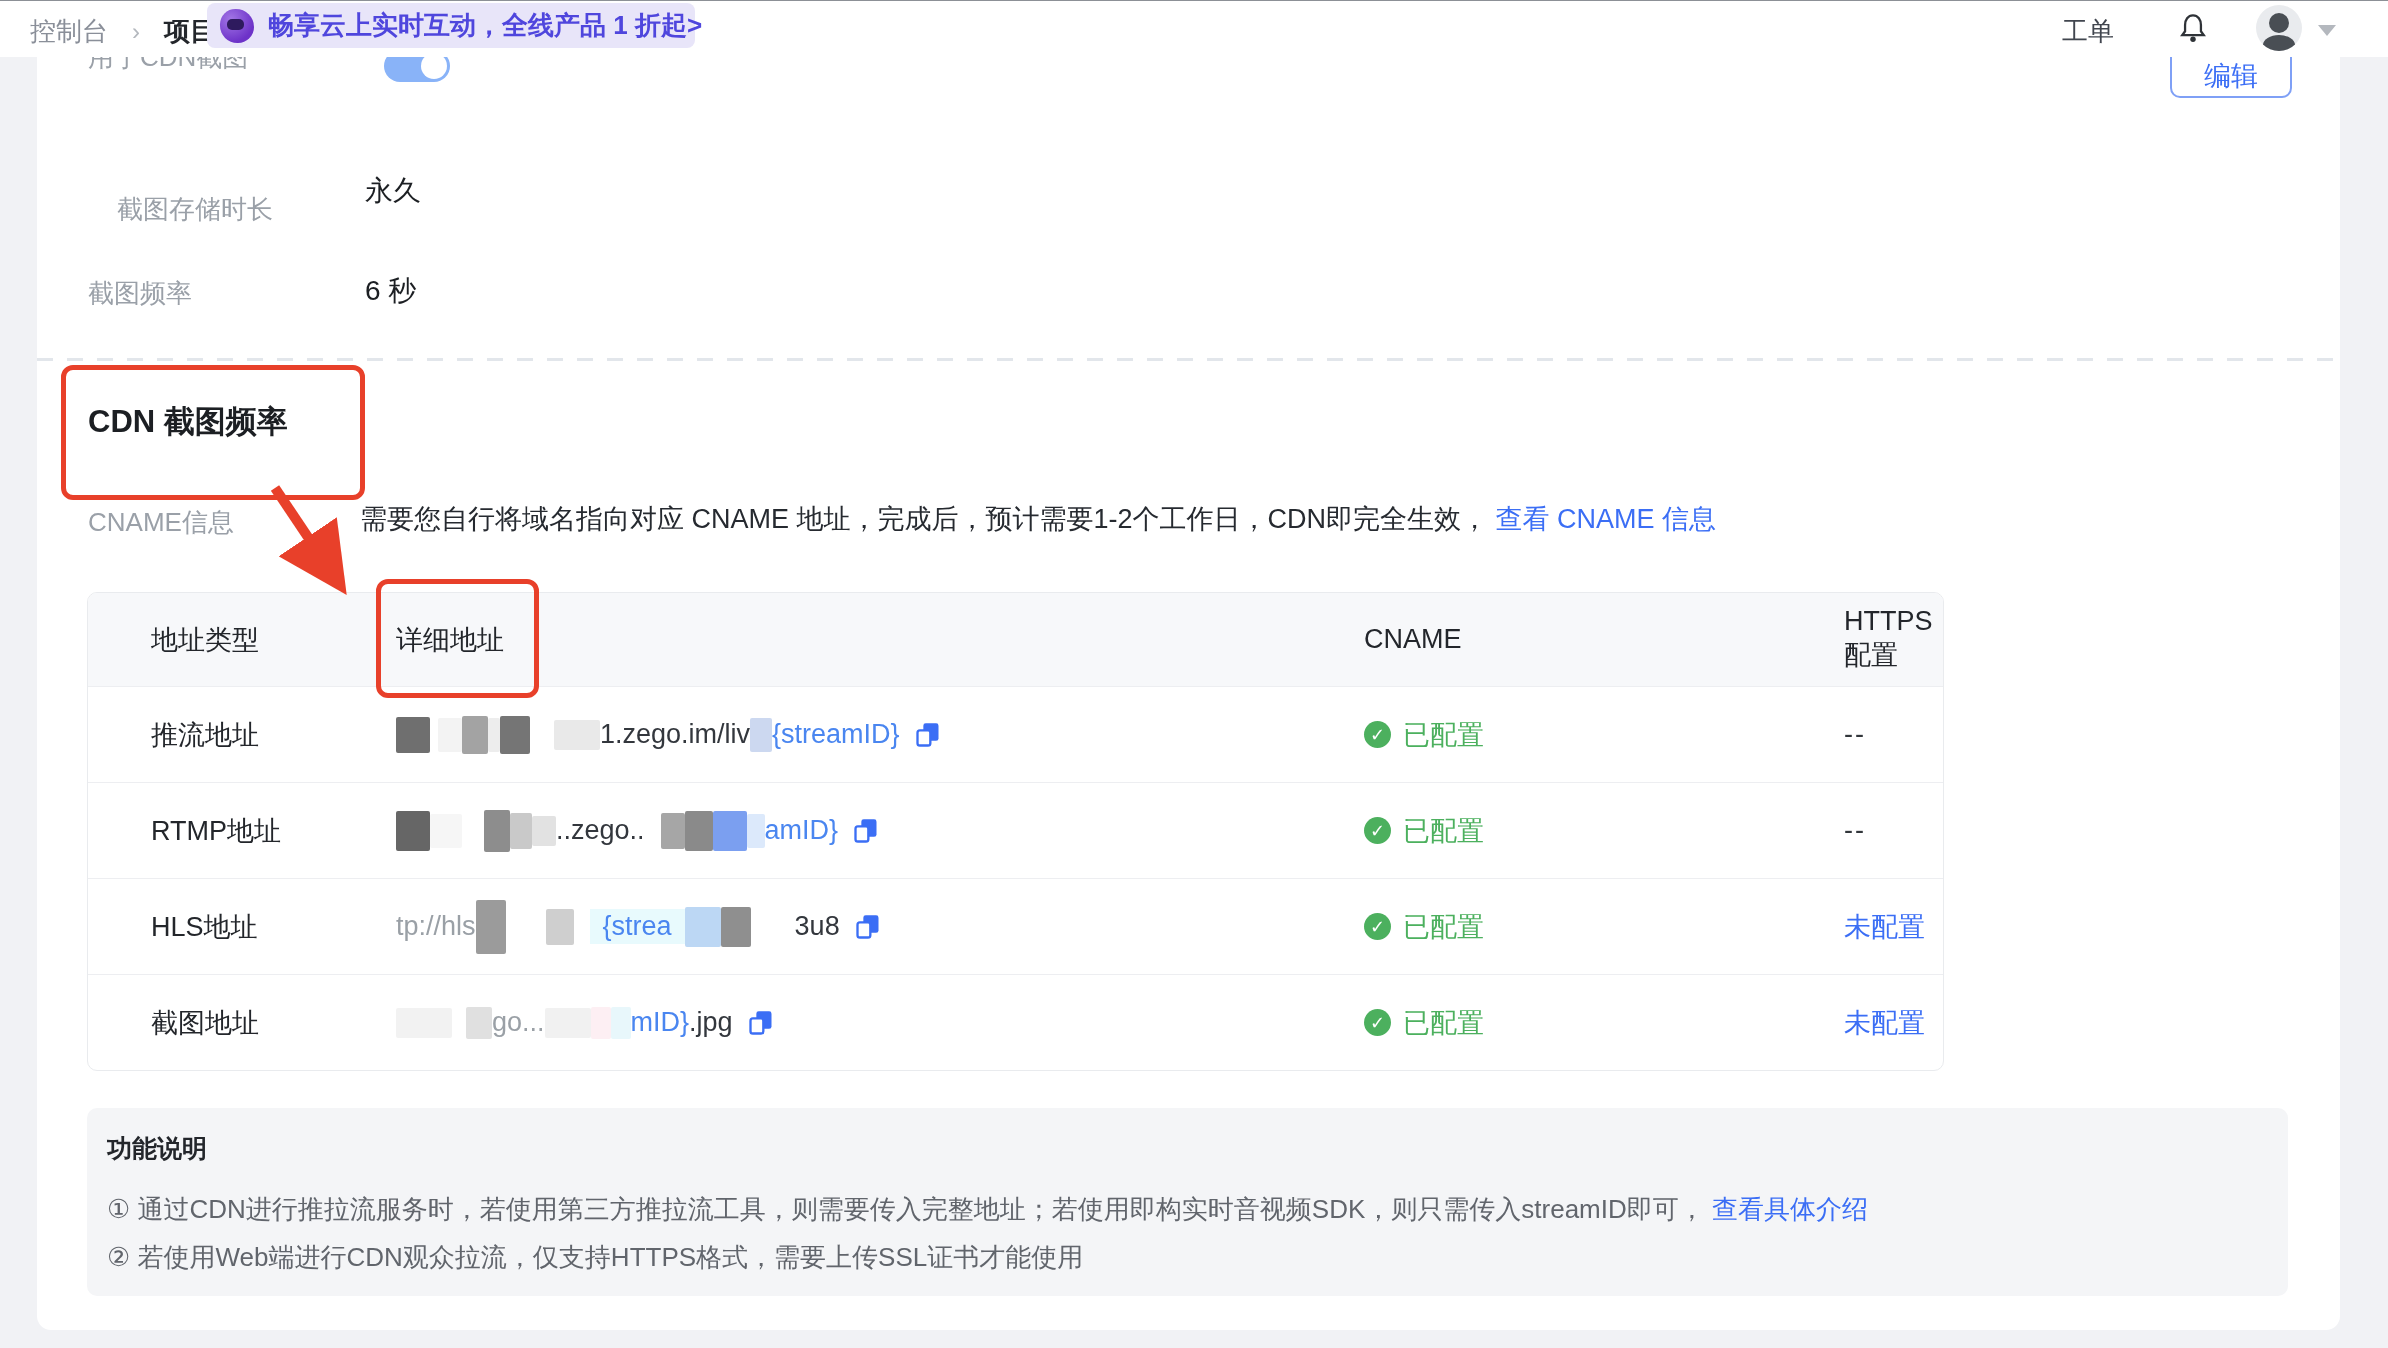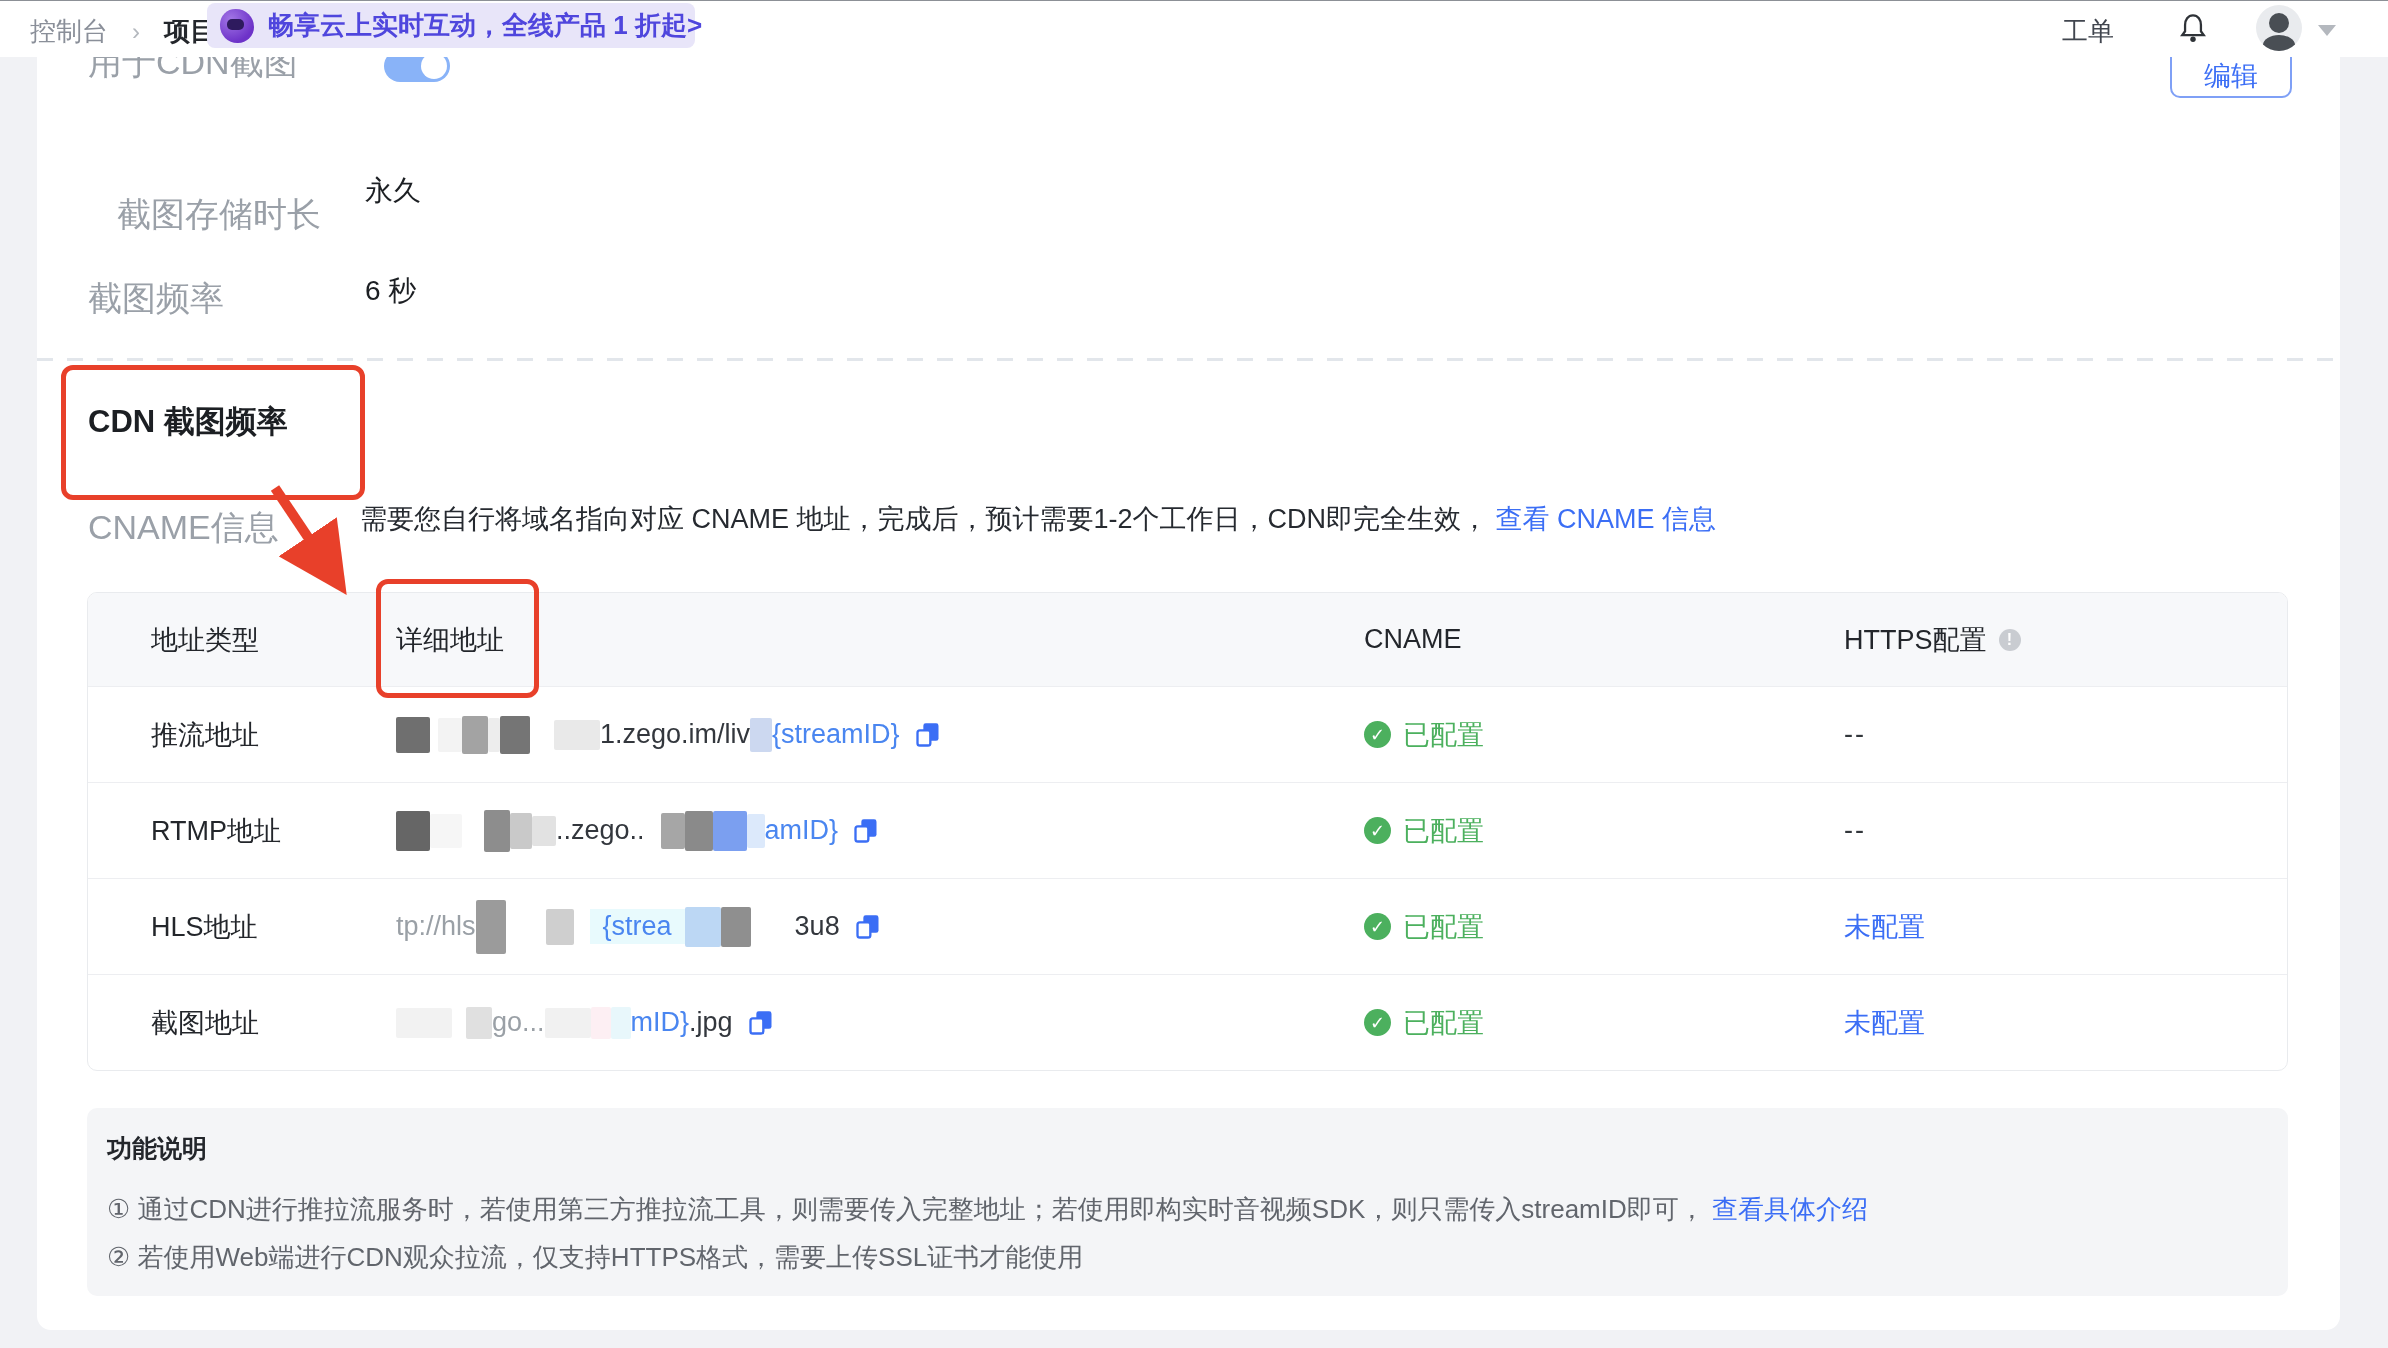--- a/index.html
+++ b/index.html
@@ -24,40 +24,40 @@
   .banner-text{margin-left:14px;font-size:26px;font-weight:700;color:#4f46dd;white-space:nowrap;}
   .banner-arrow{margin-left:auto;margin-right:18px;font-size:26px;font-weight:700;color:#4f46dd;}
   .ticket{position:absolute;left:2062px;top:13px;font-size:26px;color:#41464f;cursor:pointer;}
   .bell{position:absolute;left:2176px;top:10px;width:34px;height:36px;cursor:pointer;}
   .avatar{position:absolute;left:2256px;top:4px;width:46px;height:46px;border-radius:50%;background:#e9ebee;overflow:hidden;cursor:pointer;}
   .avatar .head{position:absolute;left:13px;top:8px;width:20px;height:20px;border-radius:50%;background:#494e54;}
   .avatar .body{position:absolute;left:7px;top:30px;width:32px;height:20px;border-radius:50% 50% 0 0;background:#494e54;}
   .caret{position:absolute;left:2318px;top:24px;width:0;height:0;border-left:9px solid transparent;border-right:9px solid transparent;border-top:11px solid #b4b8be;cursor:pointer;}
 
   
-  .lbl{position:absolute;font-size:34px;color:#9aa0a8;z-index:1;}
+  .lbl{position:absolute;font-size:26px;color:#9aa0a8;z-index:1;}
   .val{position:absolute;font-size:28px;color:#1c1f23;z-index:1;}
   .toggle{position:absolute;left:384px;top:50px;width:66px;height:32px;border-radius:17px;background:#89b3f8;z-index:1;cursor:pointer;}
   .toggle .knob{position:absolute;right:3px;top:3px;width:26px;height:26px;border-radius:50%;background:#ffffff;}
   .edit-btn{position:absolute;left:2170px;top:14px;width:122px;height:84px;border:2px solid #7fa0f6;border-radius:10px;background:#fff;color:#3b6ef5;font-size:27px;text-align:center;padding-top:40px;box-sizing:border-box;z-index:1;cursor:pointer;}
   .divider{position:absolute;left:37px;top:358px;width:2303px;height:3px;z-index:1;
     background:repeating-linear-gradient(90deg,#e2e6eb 0 16px,transparent 16px 30px);}
 
   
   .section-title{position:absolute;left:88px;top:401px;font-size:31px;font-weight:700;color:#1c1f23;z-index:2;}
   .cname-desc{position:absolute;left:360px;top:501px;font-size:27px;color:#262a30;z-index:1;white-space:nowrap;}
   .link{color:#3b6ef5;cursor:pointer;text-decoration:none;}
 
   
   .red-box1{position:absolute;left:61px;top:365px;width:294px;height:125px;border:5px solid #e8402a;border-radius:12px;z-index:6;pointer-events:none;}
   .red-box2{position:absolute;left:376px;top:579px;width:153px;height:109px;border:5px solid #e8402a;border-radius:12px;z-index:6;pointer-events:none;}
   .red-arrow{position:absolute;left:230px;top:478px;z-index:6;pointer-events:none;}
 
   
-  .table{position:absolute;left:87px;top:592px;width:2201px;height:479px;border:1px solid #e9ebee;border-radius:10px;box-sizing:border-box;z-index:1;background:#fff;overflow:hidden;}
+  .table{position:absolute;left:87px;top:592px;width:1857px;height:479px;border:1px solid #e9ebee;border-radius:10px;box-sizing:border-box;z-index:1;background:#fff;overflow:hidden;}
   .t-head{display:grid;grid-template-columns:245px 968px 480px 1fr;height:93px;background:#f7f8fa;align-items:center;font-size:27px;color:#23262b;font-weight:500;}
   .t-row{display:grid;grid-template-columns:245px 968px 480px 1fr;height:95px;align-items:center;border-top:1px solid #edeef1;font-size:27px;}
   .cell{padding-left:63px;display:flex;align-items:center;}
   .info-dot{display:inline-flex;width:22px;height:22px;border-radius:50%;background:#c9ccd1;color:#fff;font-size:16px;font-weight:700;align-items:center;justify-content:center;margin-left:12px;cursor:pointer;}
   .blk{display:inline-block;border-radius:2px;flex:none;}
   .frag-dark{color:#33373d;white-space:nowrap;}
   .frag-gray{color:#9aa0a6;white-space:nowrap;}
   .frag-var{color:#4a86f0;white-space:nowrap;}
   .copy{width:28px;height:28px;margin-left:14px;flex:none;cursor:pointer;}
   .ok{display:flex;align-items:center;color:#4cb05e;}

